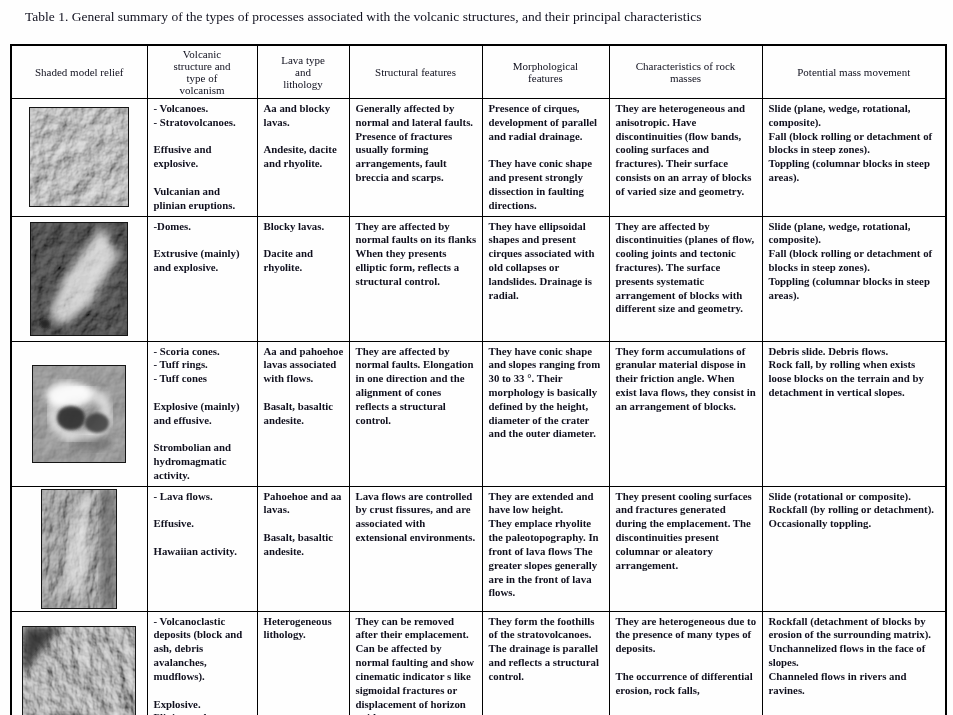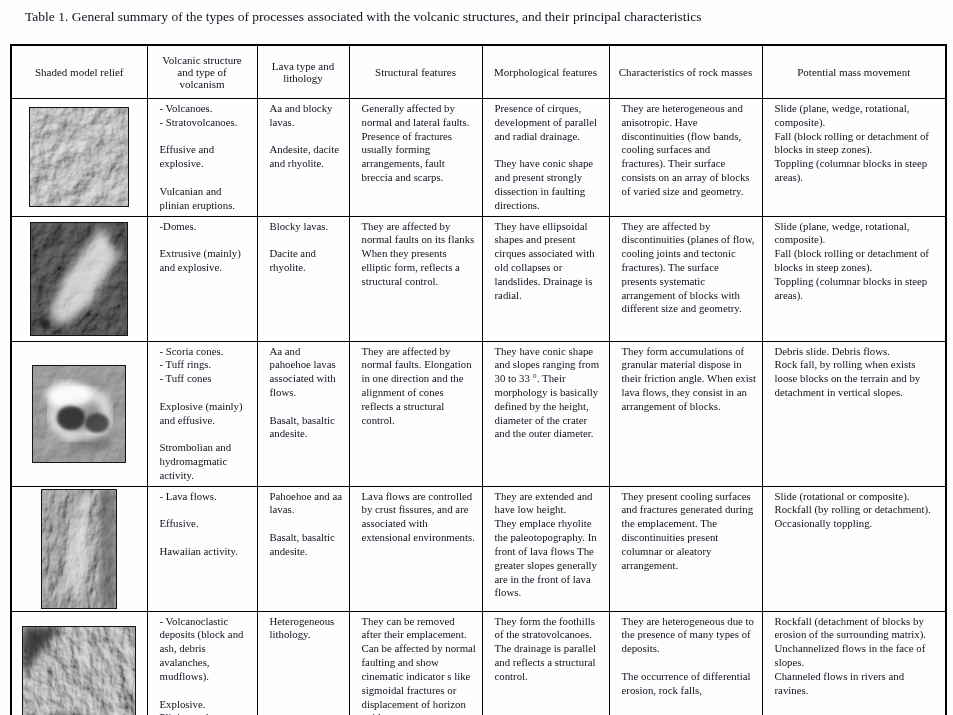--- a/index.html
+++ b/index.html
@@ -18,27 +18,28 @@
   table.vtab {
     position:absolute; top:44px; left:10px;
     width:935px;
     border-collapse:collapse; table-layout:fixed;
     border:2px solid #000;
   }
   .vtab th, .vtab td { border:1px solid #000; }
   .vtab th {
     font-weight:normal; font-size:11px;
     text-align:center; vertical-align:middle;
-    height:48px; padding:2px 9px;
+    height:48px; padding:2px 18px;
   }
   .vtab td.txt {
     vertical-align:top;
-    padding:3px 5px 3px 12px;
+    padding:3px 5px 3px 6px;
     font-size:10.8px; line-height:1.28;
     white-space:pre-line;
+    font-weight:bold;
   }
   .vtab td.img { text-align:center; vertical-align:middle; padding:2px; }
   .r1 { height:110px; } .r2 { height:125px; } .r3 { height:132px; }
   .r4 { height:124px; } .r5 { height:114px; }
   svg.relief { border:1px solid #151515; display:inline-block; vertical-align:middle; background:#8f8f8f; }
 </style>
 </head>
 <body>
 
 <div class="caption">Table 1. General summary of the types of processes associated with the volcanic structures, and their principal characteristics</div>

